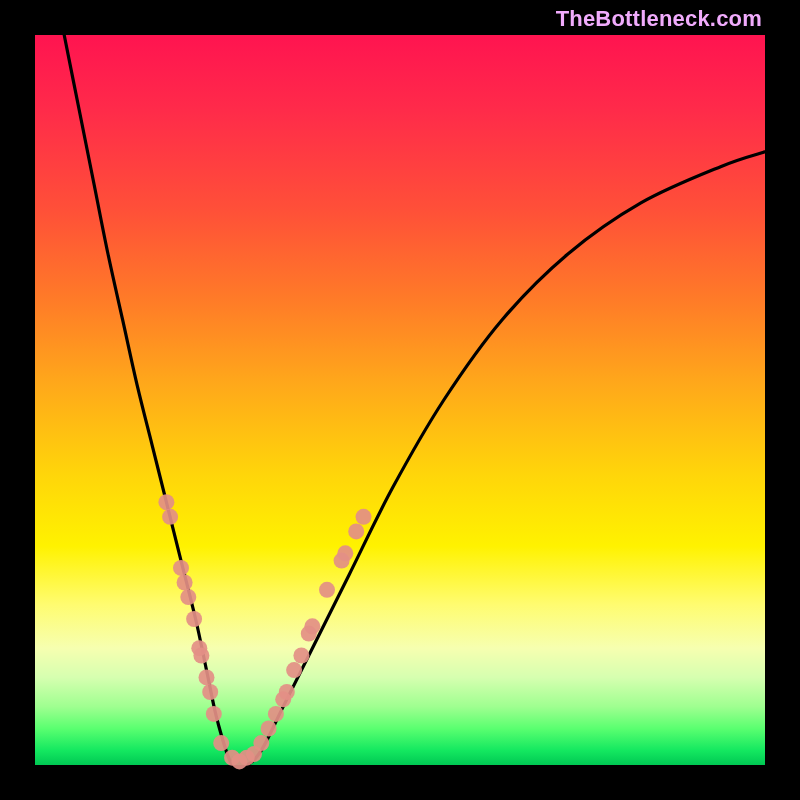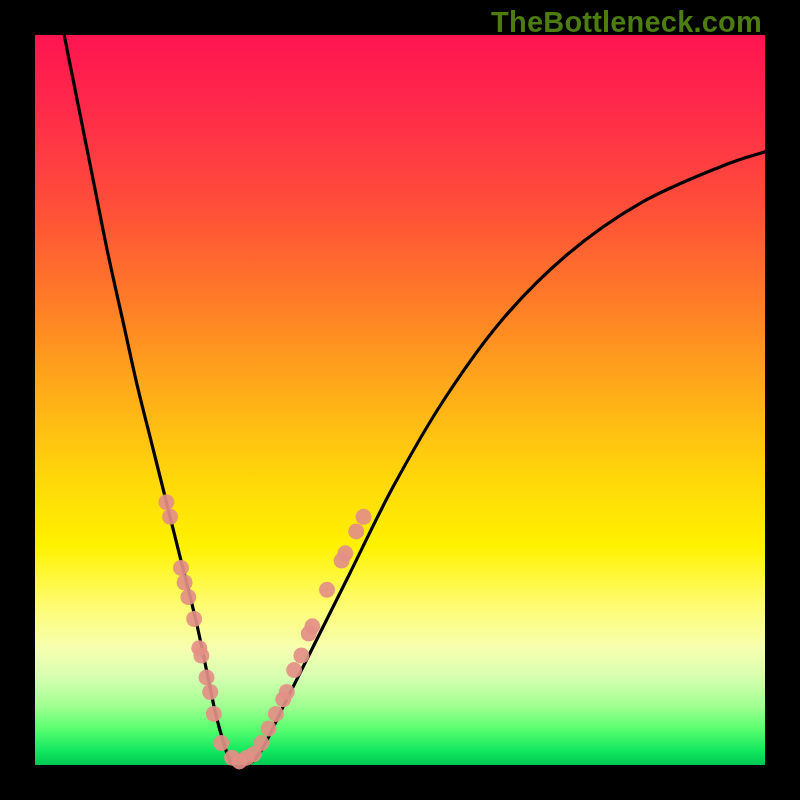--- a/index.html
+++ b/index.html
@@ -39,23 +39,23 @@
       #9fff90 92%,
       #5aff70 95%,
       #14e860 98%,
       #00c853 100%
     );
   }
   .watermark {
     position: absolute;
     top: 6px;
     right: 38px;
-    font-size: 29px;
+    font-size: 22px;
     font-weight: 600;
-    color: #4d7c0f;
+    color: #f0abfc;
     letter-spacing: 0.2px;
     user-select: none;
   }
   svg.curve {
     position: absolute;
     left: 0;
     top: 0;
     width: 730px;
     height: 730px;
     overflow: visible;

